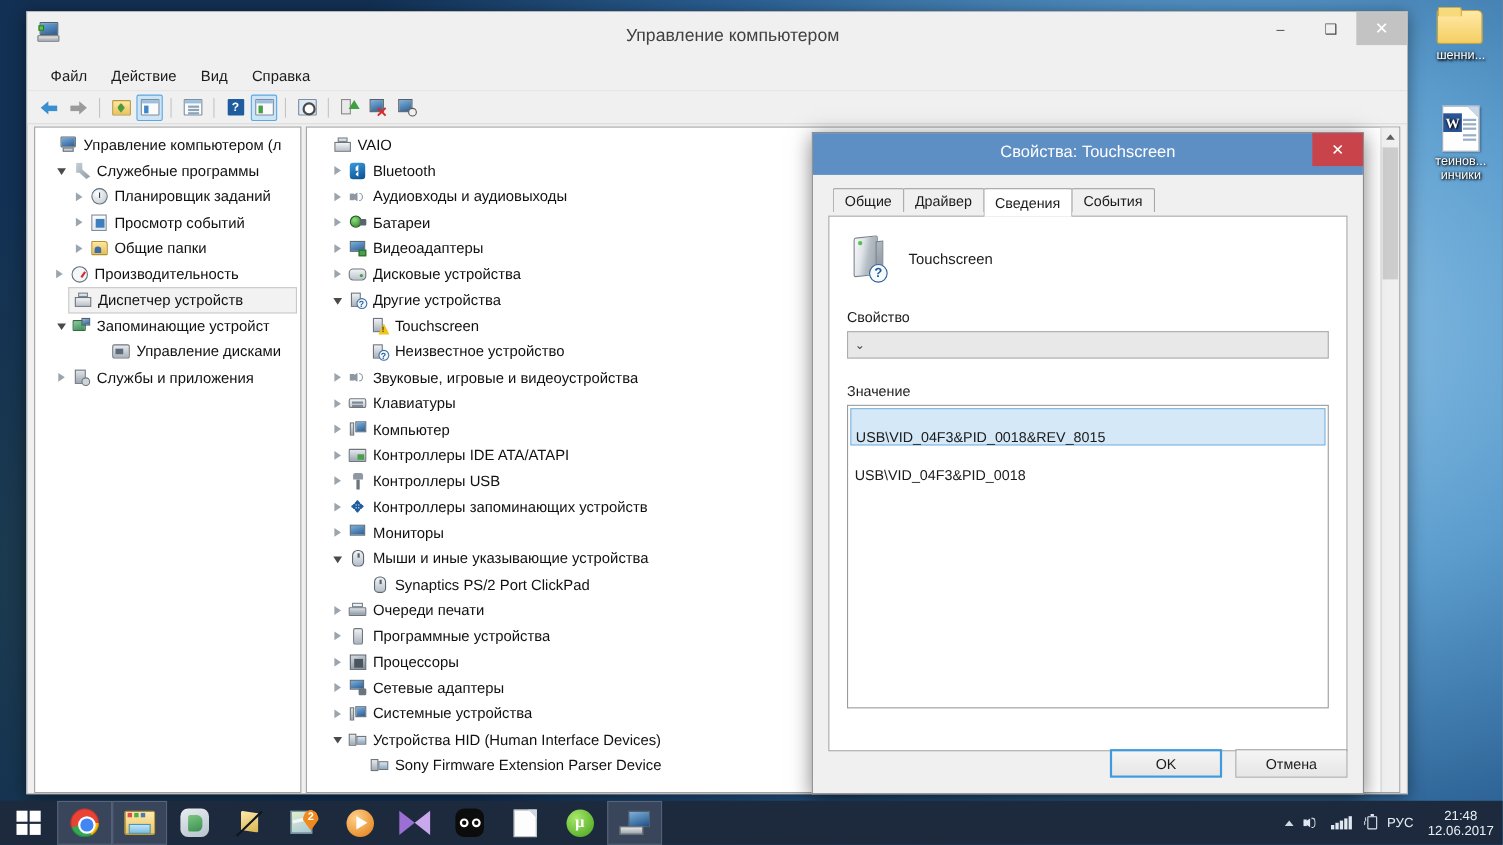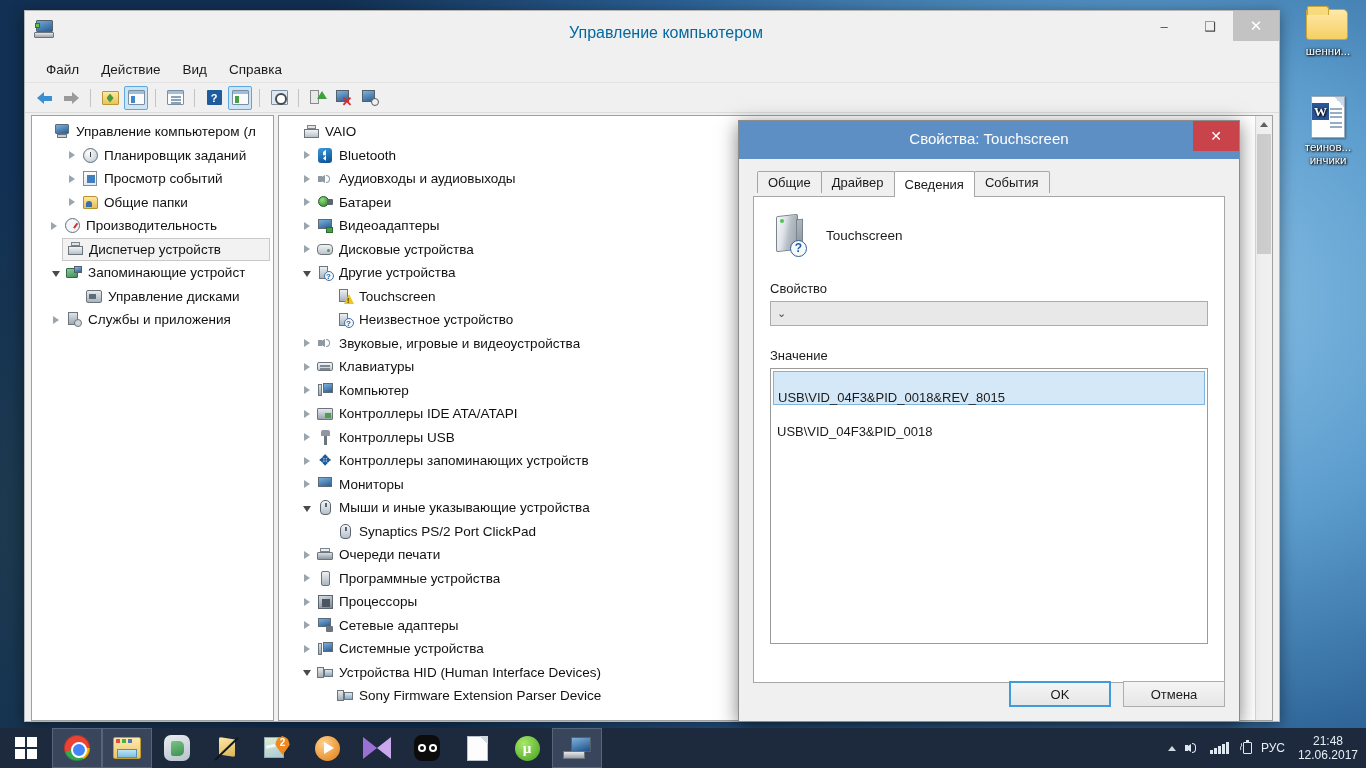--- a/index.html
+++ b/index.html
@@ -69,21 +69,21 @@
     background: #f0f0f0;
     border: 1px solid #b6b6b6;
     box-shadow: 0 3px 14px rgba(0,0,0,.45);
   }
   #mmc-titlebar {
     height: 46px; background: #f0f0f0; position: relative;
     border-bottom: 1px solid #f0f0f0;
   }
   #mmc-title-text {
     position: absolute; left: 0; right: 0; top: 13px;
-    text-align: center; font-size: 16px; color: #0369a1; padding-left: 28px;
+    text-align: center; font-size: 16px; color: #404040; padding-left: 28px;
   }
   #mmc-appicon {
     position: absolute; left: 8px; top: 8px; width: 22px; height: 20px;
   }
   .mon-ico { position: relative; width: 22px; height: 20px; }
   .mon-ico .scr {
     position:absolute; left:3px; top:1px; width:17px; height:12px;
     background: linear-gradient(160deg,#6fa8d8,#2d5d93);
     border:1px solid #55606b; border-radius:1px;
   }
@@ -528,20 +528,29 @@
             <span class="exp"></span>
             <span class="ico">
               <span class="ti ti-mon">
                   <i class="s"></i>
                   <i class="b"></i>
                 </span>
             </span>
             <span class="lbl">Управление компьютером (л</span>
           </div>
 
+          <div class="tnode" style="padding-left:16px">
+            <span class="exp">
+                <i class="tri open"></i>
+              </span>
+            <span class="ico">
+                <span class="ti ti-wrench"></span>
+              </span>
+            <span class="lbl">Служебные программы</span>
+          </div>
 
           <div class="tnode" style="padding-left:32px">
             <span class="exp">
                 <i class="tri"></i>
               </span>
             <span class="ico">
                 <span class="ti ti-clock"></span>
               </span>
             <span class="lbl">Планировщик заданий</span>
           </div>
@@ -592,21 +601,21 @@
               </span>
             <span class="ico">
                 <span class="ti ti-stor">
                   <i class="d"></i>
                   <i class="m"></i>
                 </span>
               </span>
             <span class="lbl">Запоминающие устройст</span>
           </div>
 
-          <div class="tnode" style="padding-left:52px">
+          <div class="tnode" style="padding-left:68px">
             <span class="ico">
                 <span class="ti ti-disk"></span>
               </span>
             <span class="lbl">Управление дисками</span>
           </div>
 
           <div class="tnode" style="padding-left:16px">
             <span class="exp">
                 <i class="tri"></i>
               </span>

